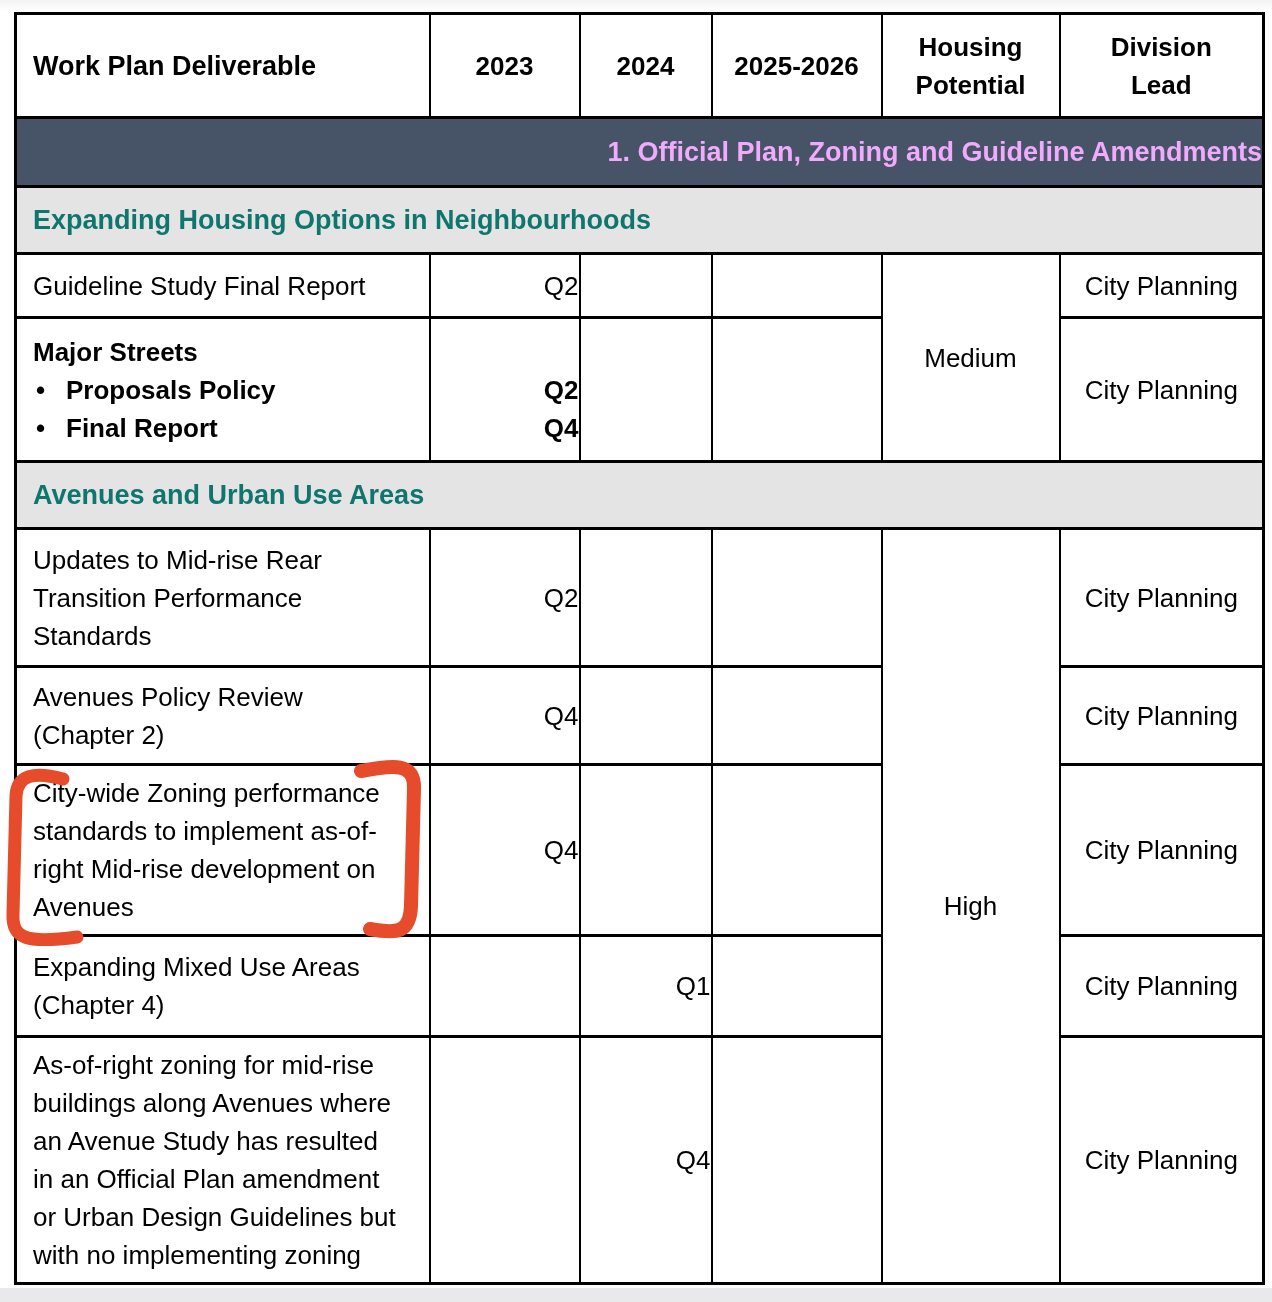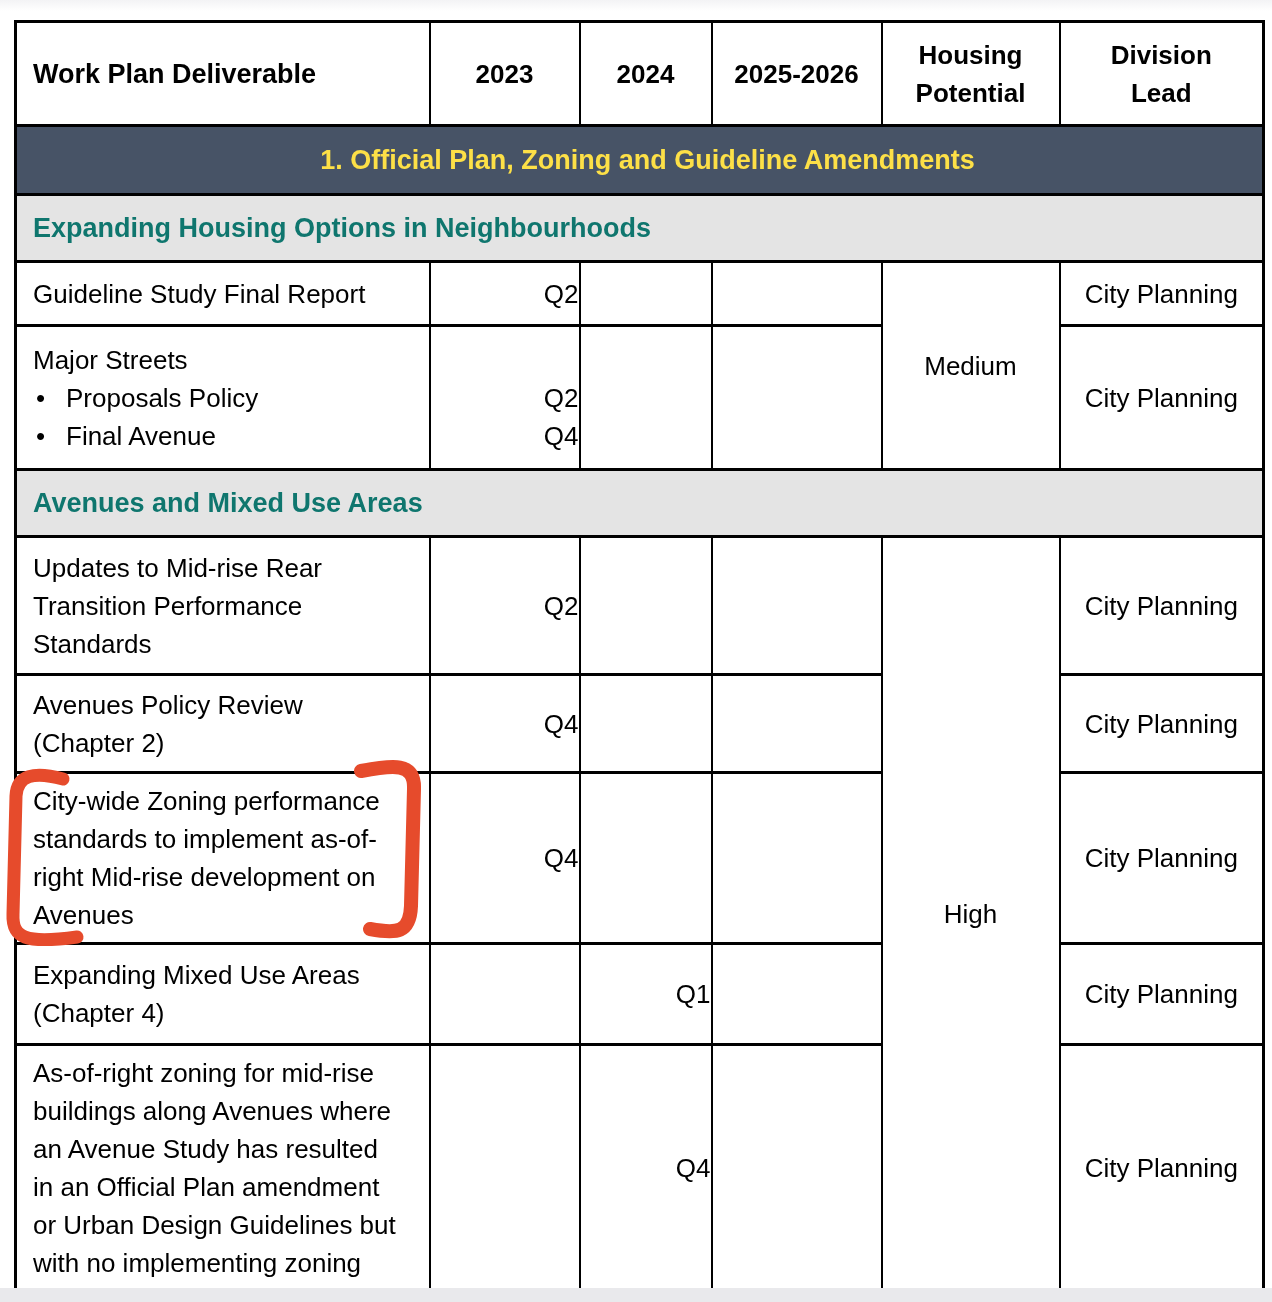--- a/index.html
+++ b/index.html
@@ -13,21 +13,21 @@
   }
   .page{
     position:absolute;inset:0;
     background:linear-gradient(#f3f3f5 0px,#ffffff 11px);
   }
   .bottom-edge{
     position:absolute;left:0;top:1288px;width:1272px;height:14px;
     background:#e9e9ec;
   }
   table.workplan{
-    position:absolute;left:14px;top:20px;
+    position:absolute;left:14px;top:12px;
     width:1248px;
     border-collapse:collapse;
     table-layout:fixed;
     border:3px solid #000;
   }
   td,th{
     border-left:2px solid #000;
     border-right:2px solid #000;
     border-top:3px solid #000;
     border-bottom:3px solid #000;
@@ -50,35 +50,35 @@
   }
   .cell-left{
     text-align:left;
     padding:8px 26px 8px 16px;
   }
   .q{ text-align:right; }
   .pot{ text-align:center; }
   .lead{ text-align:center; }
   tr.section-bar td{
     background:#475366;
-    color:#fde047;
+    color:#f0abfc;
     font-weight:bold;
     font-size:27px;
-    text-align:center;
+    text-align:right;
     padding-left:16px;
   }
   tr.subsection-bar td{
     background:#e4e4e4;
     color:#0f766e;
     font-weight:bold;
     font-size:27px;
     text-align:left;
     padding-left:16px;
   }
-  .stack-line{ height:38px; line-height:38px; }
+  .stack-line{ height:38px; line-height:38px;font-weight:bold; }
   .bullet-line{ padding-left:3px; }
   .bullet-glyph{
     display:inline-block;
     width:30px;
     font-size:26px;
   }
   svg.annotation{
     position:absolute;inset:0;
     width:1272px;height:1302px;
     pointer-events:none;
@@ -125,34 +125,34 @@
         <td class="q"></td>
         <td class="q"></td>
         <td class="pot" rowspan="2">Medium</td>
         <td class="lead">City Planning</td>
       </tr>
 
       <tr style="height:144px">
         <td class="cell-left">
           <div class="stack-line">Major Streets</div>
           <div class="stack-line bullet-line"><span class="bullet-glyph">•</span><span>Proposals Policy</span></div>
-          <div class="stack-line bullet-line"><span class="bullet-glyph">•</span><span>Final Avenue</span></div>
+          <div class="stack-line bullet-line"><span class="bullet-glyph">•</span><span>Final Report</span></div>
         </td>
         <td class="q">
           <div class="stack-line"></div>
           <div class="stack-line">Q2</div>
           <div class="stack-line">Q4</div>
         </td>
         <td class="q"></td>
         <td class="q"></td>
         <td class="lead">City Planning</td>
       </tr>
 
       <tr class="subsection-bar" style="height:67px">
-        <td colspan="6">Avenues and Mixed Use Areas</td>
+        <td colspan="6">Avenues and Urban Use Areas</td>
       </tr>
 
       <tr style="height:138px">
         <td class="cell-left">Updates to Mid-rise Rear Transition Performance Standards</td>
         <td class="q">Q2</td>
         <td class="q"></td>
         <td class="q"></td>
         <td class="pot" rowspan="5">High</td>
         <td class="lead">City Planning</td>
       </tr>

